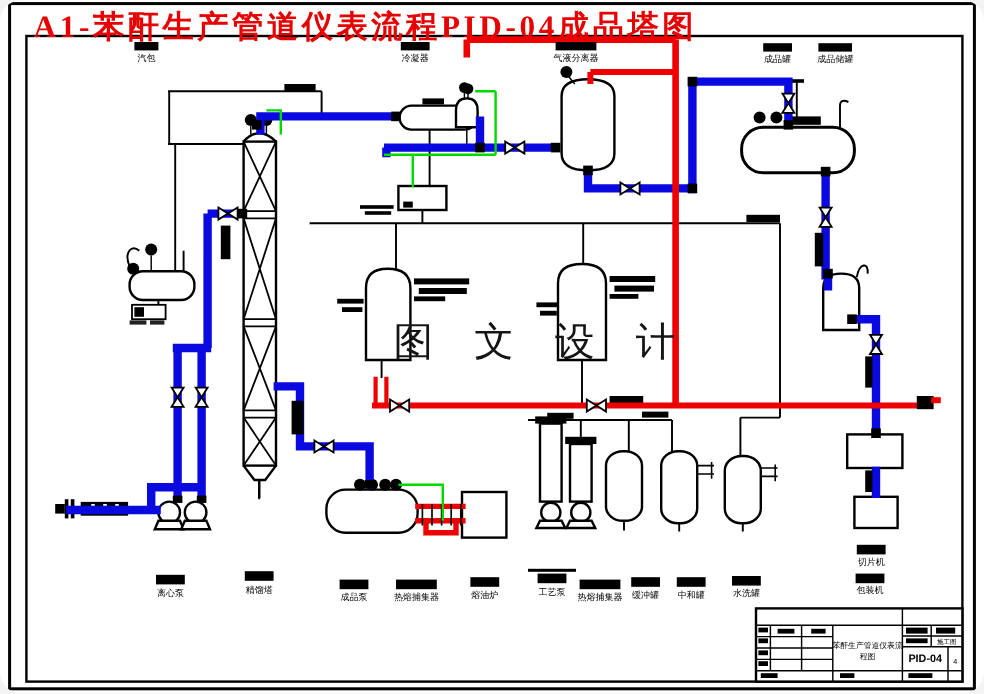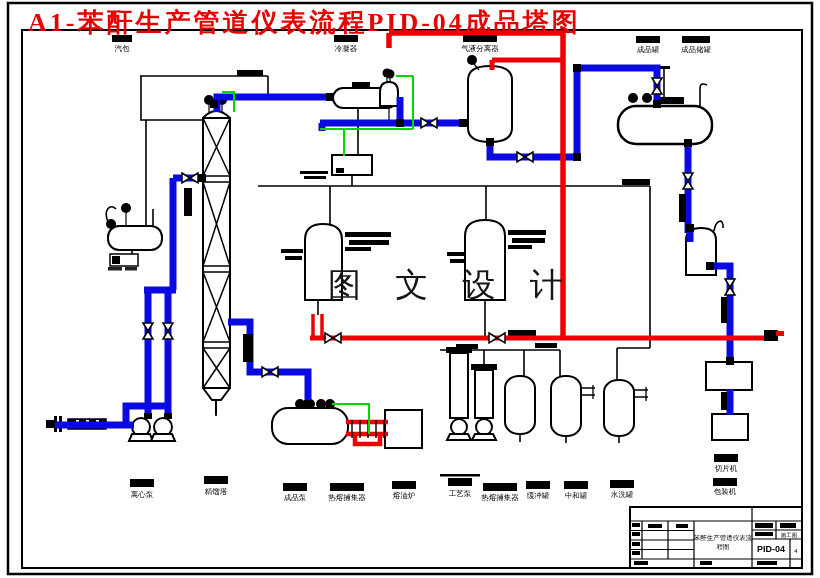--- a/index.html
+++ b/index.html
@@ -1,17 +1,17 @@
 <!DOCTYPE html>
 <html><head>
 <meta charset="utf-8">
 <style>
   html,body{margin:0;padding:0;background:#f3f3f3;}
   #stage{position:relative;width:820px;height:578px;background:#ffffff;overflow:hidden;
-         font-family:"Liberation Sans",sans-serif;}
+         font-family:"Liberation Sans",sans-serif;border-radius:18px;}
   svg{position:absolute;left:0;top:0;}
   .lbl{font-size:7.5px;fill:#000;text-anchor:middle;font-family:"Liberation Sans",sans-serif;}
   .ttl{font-size:26px;font-weight:bold;fill:#e60000;letter-spacing:3px;
        font-family:"Liberation Serif",serif;}
   .wm{font-size:33px;fill:#151515;letter-spacing:13px;font-family:"Liberation Serif",serif;}
   .tb{font-family:"Liberation Sans",sans-serif;fill:#000;text-anchor:middle;}
 </style>
 </head>
 <body>
 

